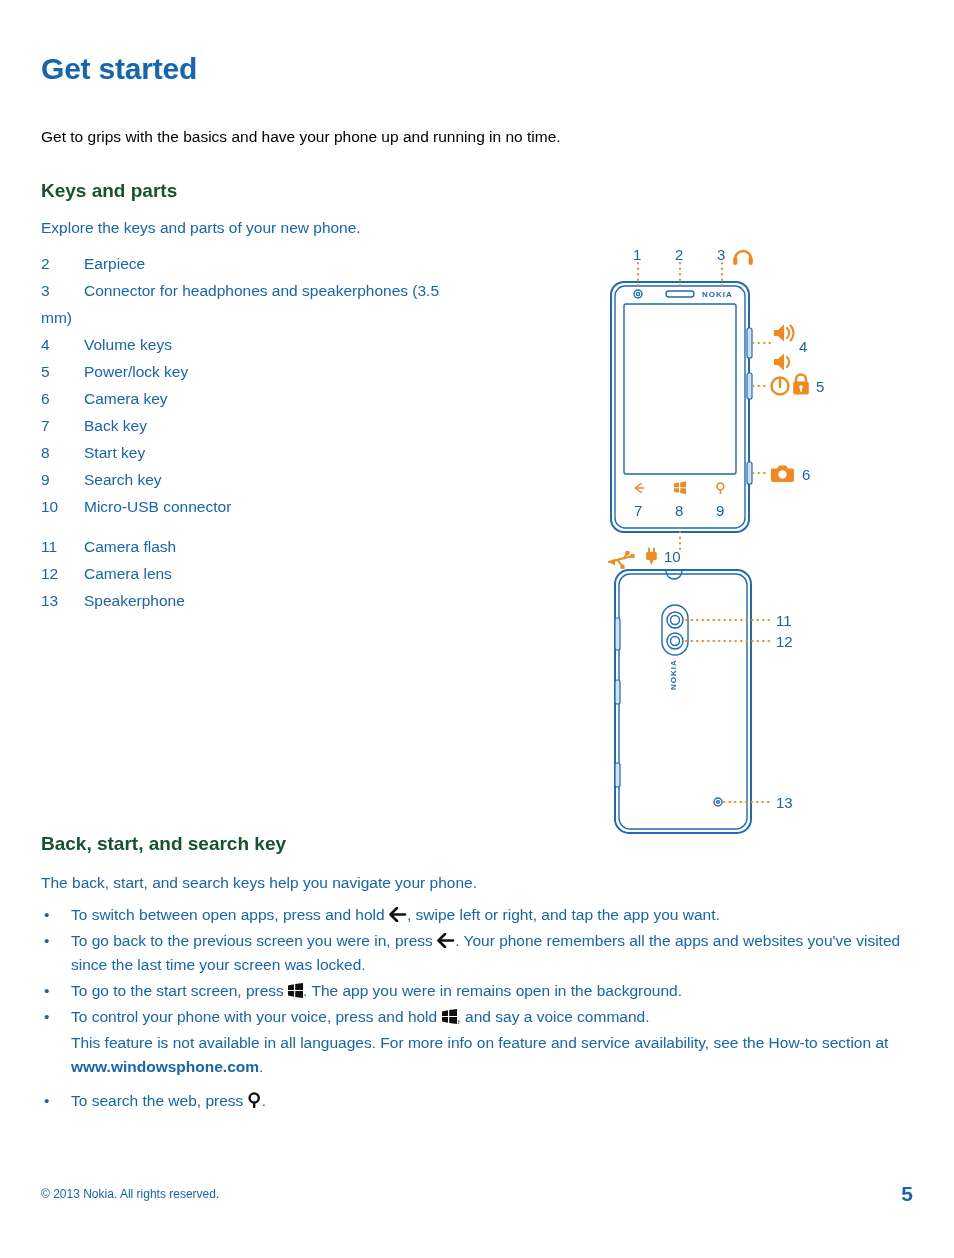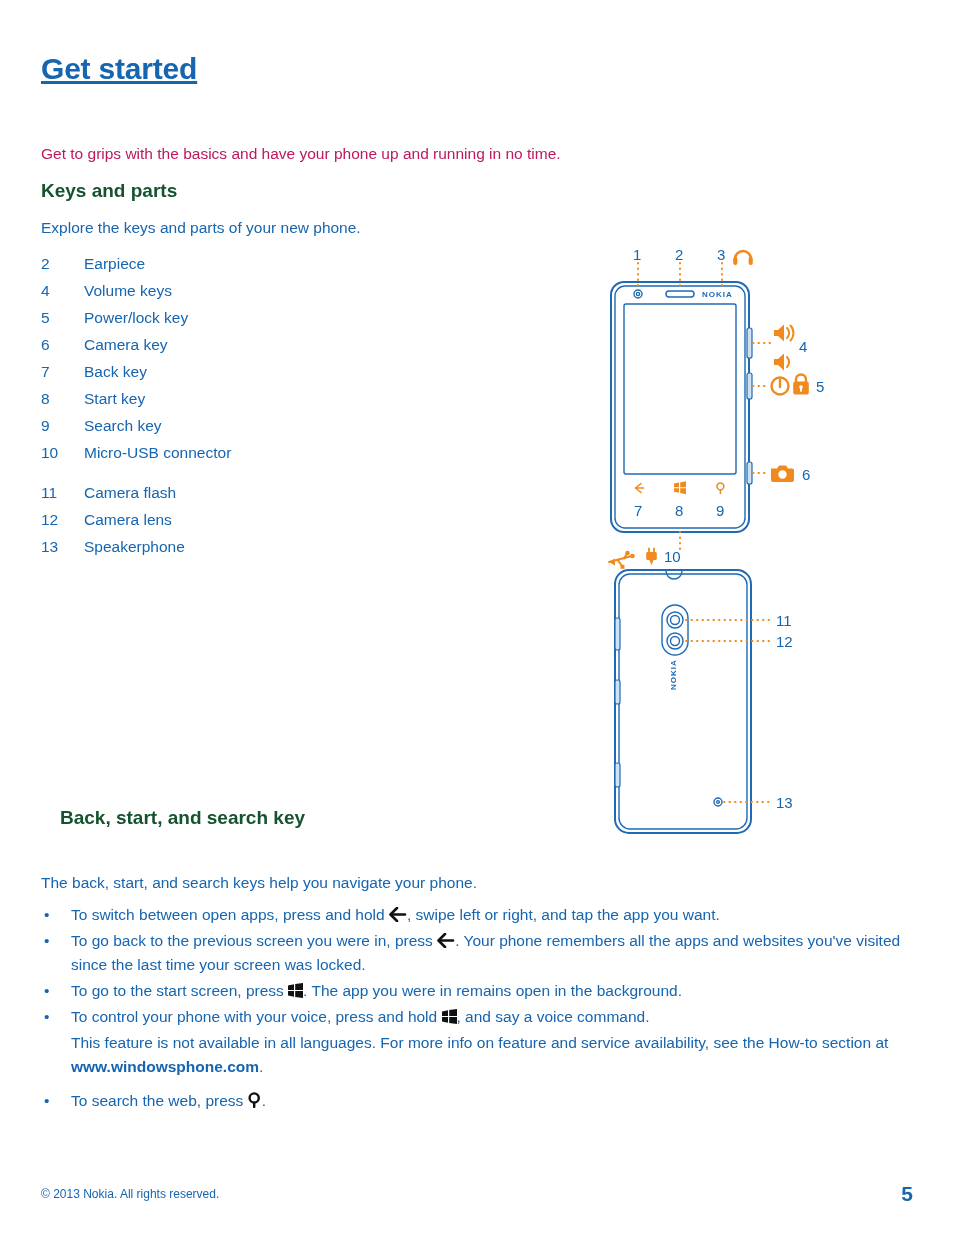--- a/index.html
+++ b/index.html
@@ -25,39 +25,38 @@
   
   h1.doc-title {
     position: absolute;
     left: 41px;
     top: 52px;
     margin: 0;
     font-size: 30px;
     font-weight: bold;
     color: #1565b0;
     letter-spacing: -0.2px;
-    text-decoration: underline;
   }
   .intro {
     position: absolute;
     left: 41px;
-    top: 145px;
-    font-size: 15.5px;
-    color: #be185d;
+    top: 128px;
+    font-size: 15.5px;
+    color: #000000;
   }
   h2.section-title {
     position: absolute;
     left: 41px;
     margin: 0;
     font-size: 19px;
     font-weight: bold;
     color: #14532d;
   }
   h2.keys-title { top: 180px; }
-  h2.back-title { top: 807px; margin-left: 19px; }
+  h2.back-title { top: 833px; }
 
   .section-lead {
     position: absolute;
     left: 41px;
     font-size: 15.5px;
     color: #1565b0;
   }
   .keys-lead { top: 219px; }
   .back-lead { top: 874px; text-align: center; }
 
@@ -162,20 +161,23 @@
   <h1 class="doc-title">Get started</h1>
 
   <div class="intro">Get to grips with the basics and have your phone up and running in no time.</div>
 
   <h2 class="section-title keys-title">Keys and parts</h2>
   <div class="section-lead keys-lead">Explore the keys and parts of your new phone.</div>
 
   <div class="parts-list">
     <div class="parts-row">
       <span class="num">2</span><span class="lbl">Earpiece</span>
+    </div>
+    <div class="parts-row">
+      <span class="num">3</span><span class="lbl">Connector for headphones and speakerphones (3.5 mm)</span>
     </div>
     <div class="parts-row">
       <span class="num">4</span><span class="lbl">Volume keys</span>
     </div>
     <div class="parts-row">
       <span class="num">5</span><span class="lbl">Power/lock key</span>
     </div>
     <div class="parts-row">
       <span class="num">6</span><span class="lbl">Camera key</span>
     </div>

